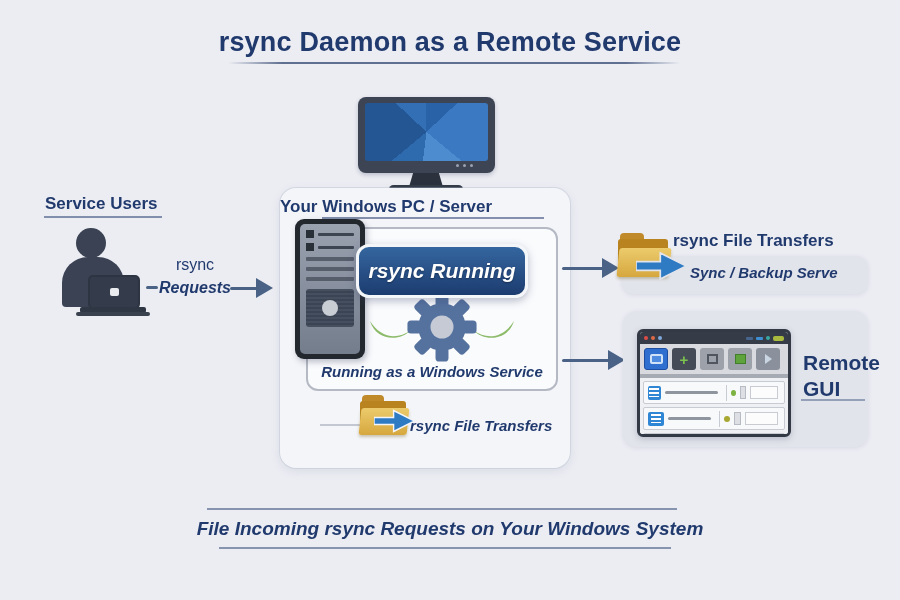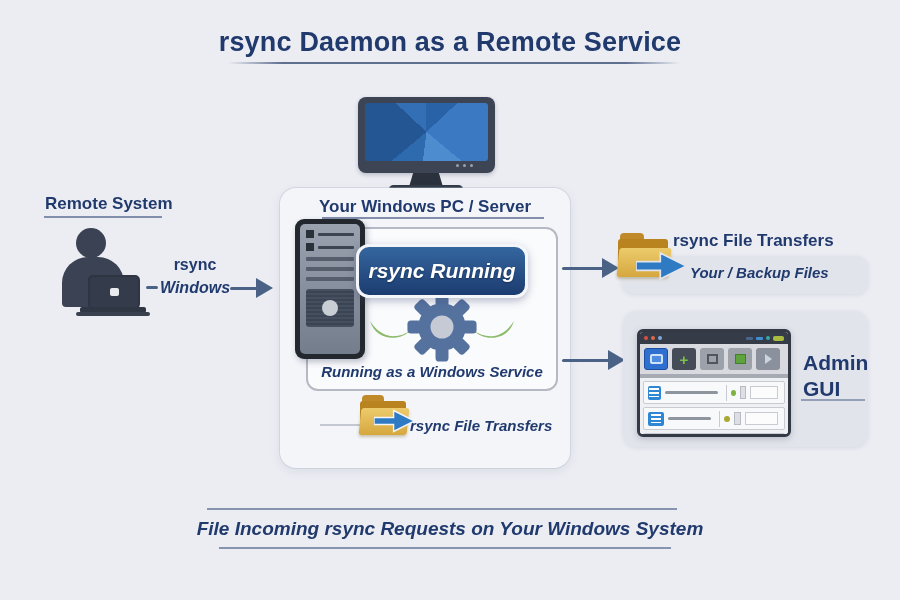--- a/index.html
+++ b/index.html
@@ -42,38 +42,38 @@
   .remote-rule { left:44px; top:216px; width:118px; height:2px; background:#66759A; opacity:.8; }
   .head { left:76px; top:228px; width:30px; height:30px; border-radius:50%; background:#3A4254; }
   .torso { left:62px; top:257px; width:62px; height:50px; background:#3A4254;
     border-radius:26px 26px 4px 4px; }
   .laptop-screen { left:88px; top:275px; width:52px; height:34px; background:#343C4C;
     border:2px solid #2E3542; border-radius:5px; }
   .laptop-logo { left:110px; top:288px; width:9px; height:8px; background:#E9EBEF; border-radius:2px; }
   .laptop-base { left:80px; top:307px; width:66px; height:6px; background:#2F3644; border-radius:2px; }
   .laptop-lip { left:76px; top:312px; width:74px; height:4px; background:#39414F; border-radius:2px; }
   .req-dash { left:146px; top:286px; width:12px; height:3px; background:#4A6285; border-radius:2px; }
-  .req-line1 { left:162px; top:256px; width:66px; text-align:center; font-size:16px; font-weight:bold; }
+  .req-line1 { left:162px; top:256px; width:66px; text-align:center; font-size:16px; font-weight:normal; }
   .req-line2 { left:156px; top:279px; width:78px; text-align:center; font-size:16px; font-style:italic; font-weight:bold; }
 
   
   .arrow-shaft { height:3px; background:#4A6285; border-radius:2px; }
   .arrow-head { width:0; height:0; border-top:10px solid transparent;
     border-bottom:10px solid transparent; border-left:17px solid #4A6285; }
   .a-user-shaft { left:230px; top:287px; width:28px; }
   .a-user-head  { left:256px; top:278px; }
   .a-top-shaft  { left:562px; top:267px; width:42px; }
   .a-top-head   { left:602px; top:258px; }
   .a-bot-shaft  { left:562px; top:359px; width:48px; }
   .a-bot-head   { left:608px; top:350px; }
 
   
   .server-box { left:280px; top:188px; width:290px; height:280px; background:#F4F5F9;
     border-radius:16px; box-shadow:0 0 0 1px rgba(175,182,200,.35), 0 3px 10px rgba(110,120,150,.15); }
-  .server-box-label { left:280px; top:197px; width:290px; text-align:center;
+  .server-box-label { left:280px; top:197px; width:290px; text-align:left;
     font-size:17px; font-weight:bold; }
   .server-box-rule { left:322px; top:217px; width:222px; height:2px; background:#66759A; opacity:.8; }
   .inner-box { left:306px; top:227px; width:252px; height:164px; background:#FAFBFD;
     border:2px solid #B5B9C4; border-radius:12px; }
   .running-label { left:306px; top:363px; width:252px; text-align:center;
     font-size:15px; font-style:italic; font-weight:bold; color:#213A6E; }
 
   
   .tower { left:295px; top:219px; width:70px; height:140px; background:#23282F;
     border-radius:9px; padding:5px; box-shadow:2px 3px 6px rgba(40,50,80,.3); z-index:3; }
@@ -191,33 +191,33 @@
   <div class="abs mon-screen"></div>
   <div class="abs mon-dots">
       <i></i>
       <i></i>
       <i></i>
     </div>
   <div class="abs mon-neck"></div>
   <div class="abs mon-base"></div>
 </div>
 
-<div class="abs remote-label">Remote System</div>
+<div class="abs remote-label">Service Users</div>
 <div class="abs remote-rule"></div>
 <div>
   <div class="abs head"></div>
   <div class="abs torso"></div>
   <div class="abs laptop-screen"></div>
   <div class="abs laptop-logo"></div>
   <div class="abs laptop-base"></div>
   <div class="abs laptop-lip"></div>
 </div>
 <div class="abs req-dash"></div>
 <div class="abs req-line1">rsync</div>
-<div class="abs req-line2">Windows</div>
+<div class="abs req-line2">Requests</div>
 <div class="abs arrow-shaft a-user-shaft"></div>
 <div class="abs arrow-head a-user-head"></div>
 
 <div class="abs server-box"></div>
 <div class="abs server-box-label">Your Windows PC / Server</div>
 <div class="abs server-box-rule"></div>
 <div class="abs inner-box"></div>
 
 <div class="abs tower">
   <div class="tower-inner">
@@ -286,21 +286,21 @@
 <div class="abs rt-panel"></div>
 <div class="abs folder rt-folder">
   <div class="tab"></div>
     <div class="back"></div>
     <div class="front"></div>
 </div>
 <svg class="abs blue-arrow rt-folder-arrow" viewBox="0 0 60 34">
   <path d="M0,12 h28 v-10 L58,17 L28,32 v-10 H0 Z" fill="#2E7BC4" stroke="#E2E4EB" stroke-width="2"></path>
 </svg>
 <div class="abs rt-title">rsync File Transfers</div>
-<div class="abs rt-subtitle">Your / Backup Files</div>
+<div class="abs rt-subtitle">Sync / Backup Serve</div>
 
 <div class="abs rb-panel"></div>
 <div class="abs gui-window">
   <div class="gui-titlebar">
     <span class="tb-dot red"></span>
     <span class="tb-dot orange"></span>
     <span class="tb-dot blue"></span>
     <span class="tb-spacer"></span>
     <span class="tb-dash d1"></span>
     <span class="tb-dash d2"></span>
@@ -350,20 +350,20 @@
     </div>
     <div class="gui-row">
 
       <span class="row-spacer"></span>
       <span class="row-div"></span>
 
     </div>
   </div>
 </div>
 <div class="abs admin-label">
-  <div>Admin</div>
+  <div>Remote</div>
   <div>GUI</div>
 </div>
 <div class="abs admin-rule"></div>
 
 <div class="abs footer-rule-top"></div>
 <div class="abs footer-text">File Incoming rsync Requests on Your Windows System</div>
 <div class="abs footer-rule-bottom"></div>
 
 </body></html>

